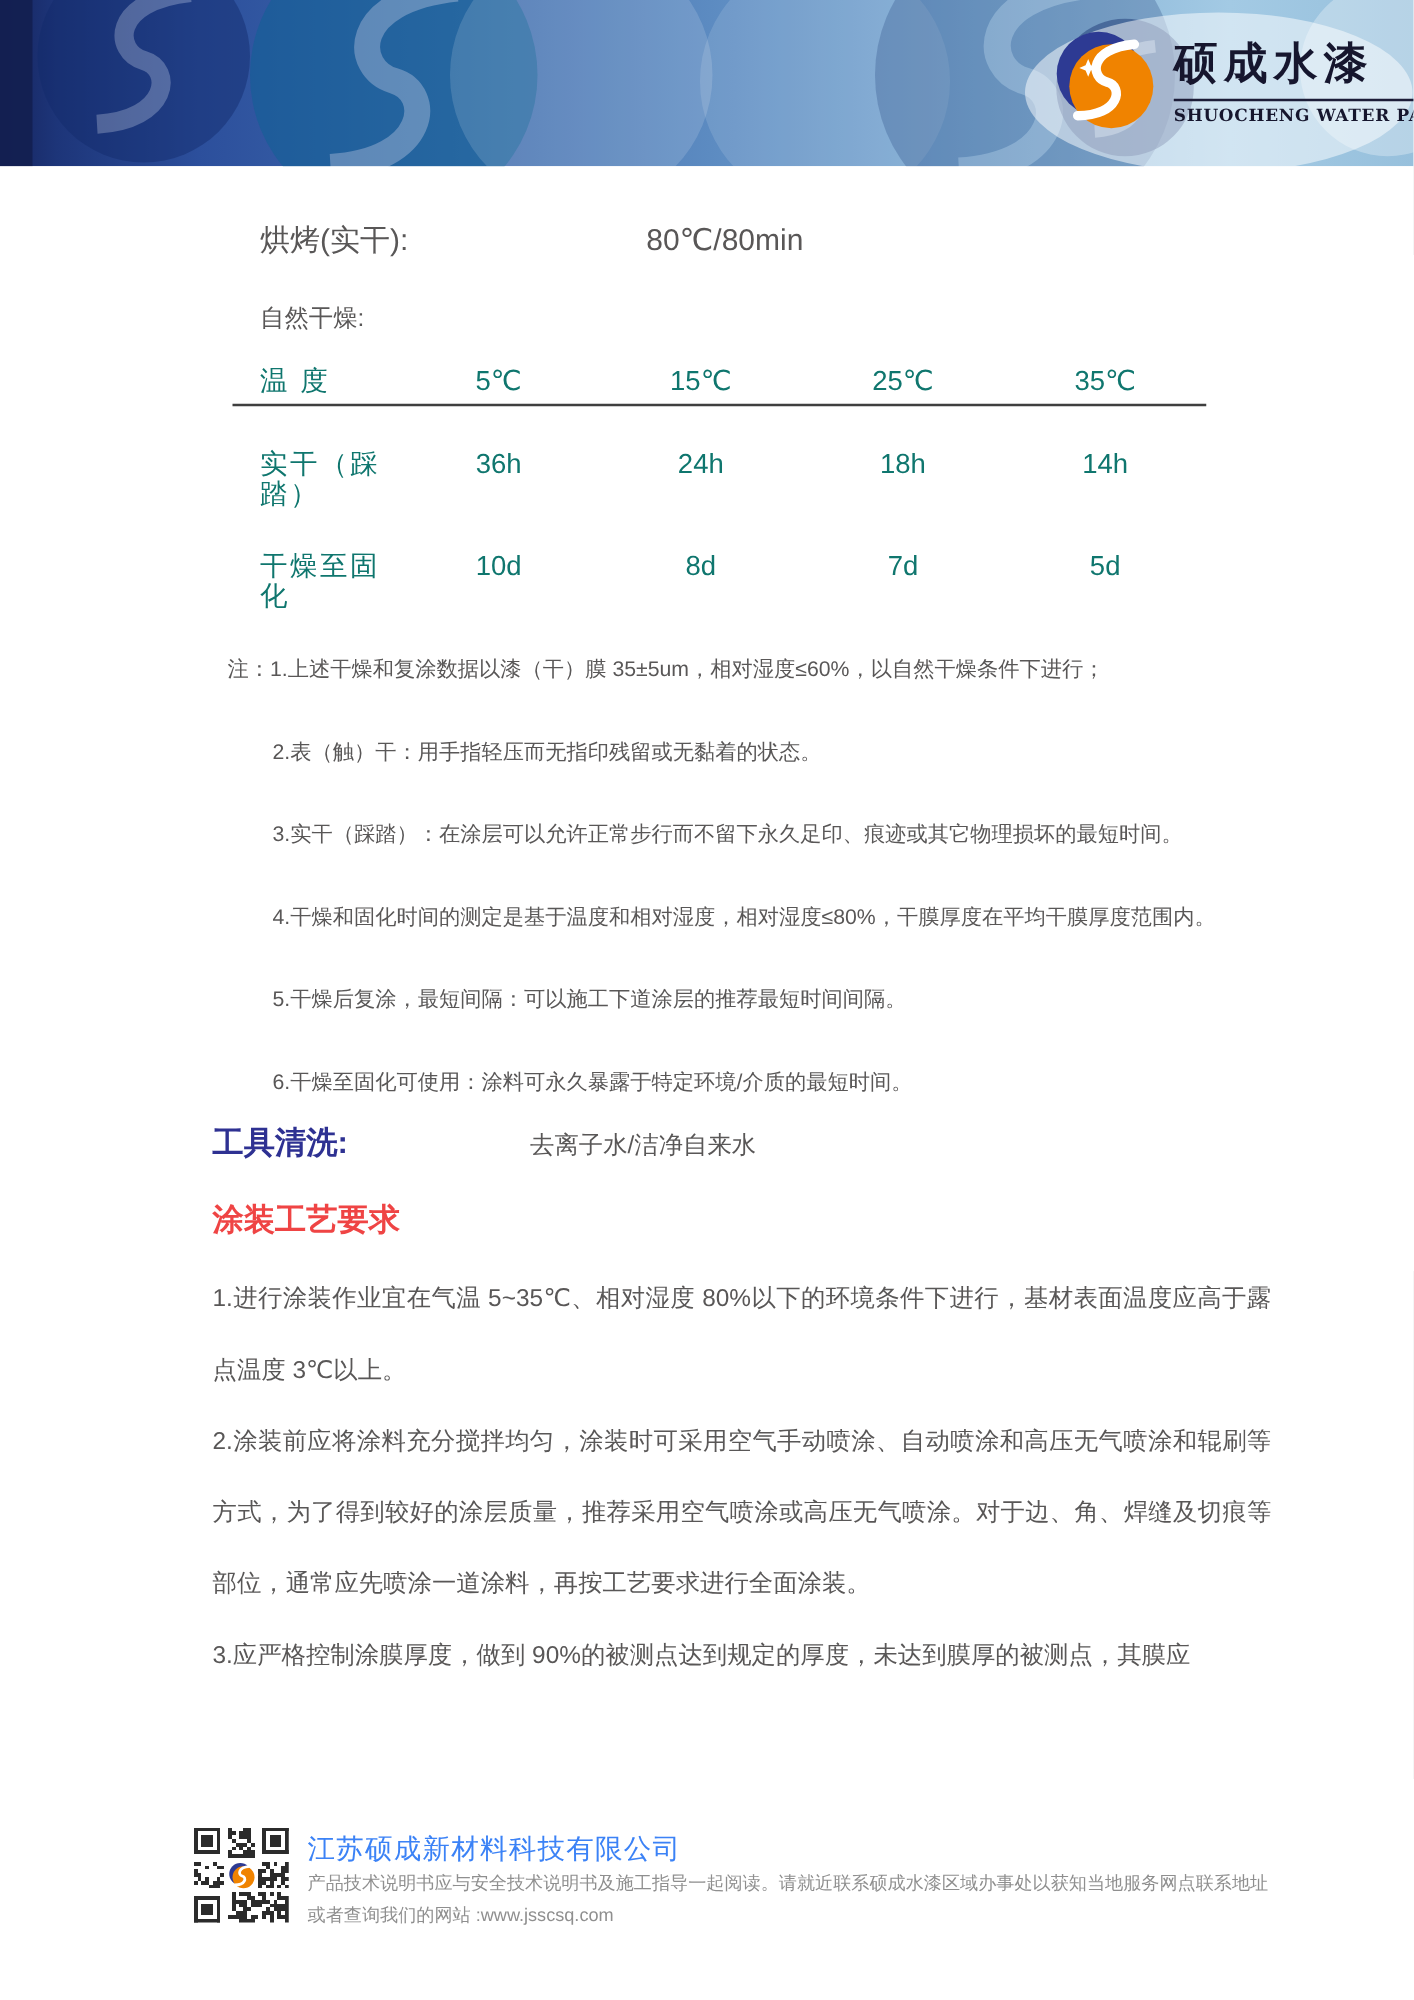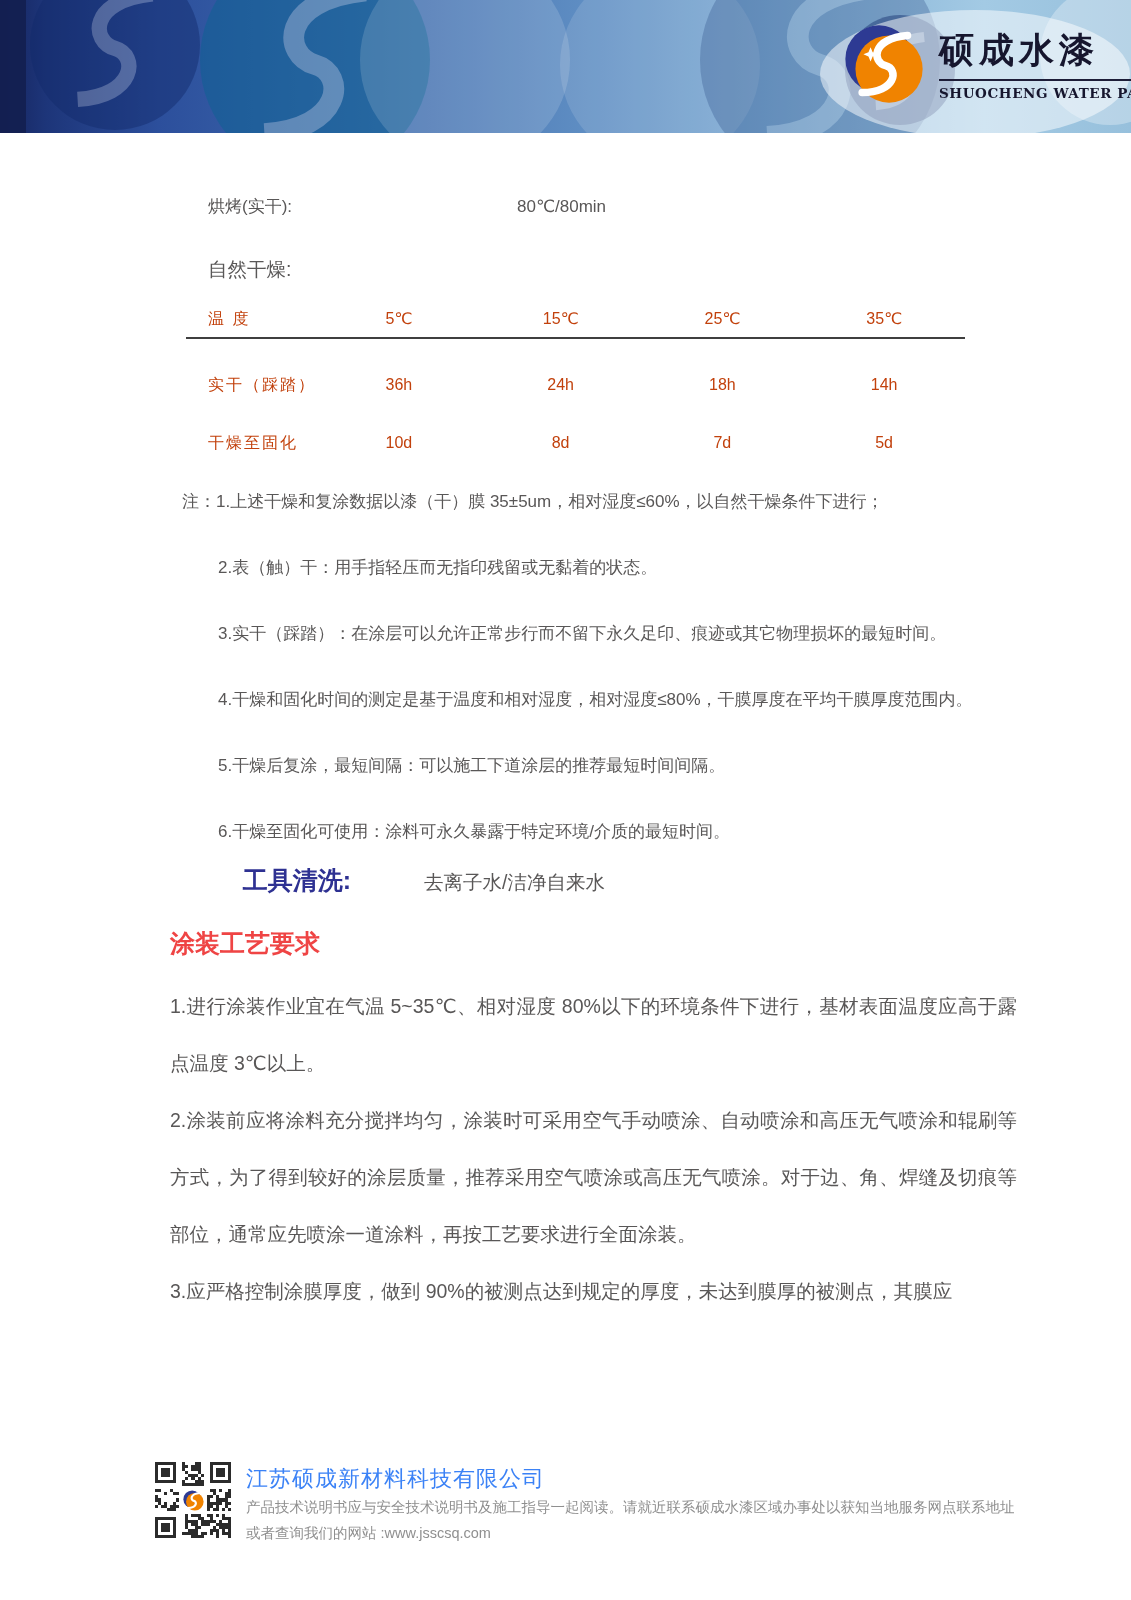--- a/index.html
+++ b/index.html
@@ -23,39 +23,39 @@
   }
   .brand-rule { height:2px; background:#1d1d38; margin:5px 0 4px; }
   .brand-en {
     font-family:"DejaVu Serif","Liberation Serif",serif;
     font-size:13.5px; font-weight:bold; color:#16162e; letter-spacing:0.6px; white-space:nowrap;
   }
 
   
   .content { padding:0 60px 0 170px; }
   .kv-row { display:flex; align-items:baseline; }
-  .kv-row.bake { margin-top:62px; font-size:17px; line-height:24px; }
+  .kv-row.bake { margin-top:48px; font-size:24px; line-height:24px; }
   .kv-row.bake .kv-label { margin-left:38px; width:309px; }
   .kv-row.natural { margin-top:38px; font-size:19.5px; line-height:24px; }
   .kv-row.natural .kv-label { margin-left:38px; }
 
-  .dry-table { margin-left:16px; margin-top:26px; width:779px; font-size:16px; color:#c2410c; }
+  .dry-table { margin-left:16px; margin-top:26px; width:779px; font-size:22px; color:#0f766e; }
   .t-row { display:grid; grid-template-columns:132px 1fr 1fr 1fr 1fr; line-height:24px; }
   .t-head { padding-bottom:6px; border-bottom:2px solid #3f3f3f; }
   .t-row .c0 { padding-left:22px; letter-spacing:2px; }
   .t-row .c1,.t-row .c2,.t-row .c3,.t-row .c4 { text-align:center; }
   .t-row.body { margin-top:34px; }
 
   .notes { margin-left:12px; margin-top:36px; font-size:17px; line-height:22px; }
   .note { margin-top:44px; white-space:nowrap; }
   .note.first { margin-top:0; display:flex; }
   .note .note-prefix { flex:0 0 auto; }
   .note.rest { padding-left:36px; }
 
-  .kv-row.tool { margin-top:22px;text-align:center; }
+  .kv-row.tool { margin-top:22px; }
   .section-label {
     font-size:25px; font-weight:bold; color:#2e3192;
     line-height:30px; width:254px; flex:0 0 auto;
   }
   .kv-row.tool .kv-value { font-size:19.5px; }
 
   .section-title { font-size:25px; font-weight:bold; color:#ef4444; line-height:30px; margin-top:32px; }
 
   .para { width:847px; font-size:19.5px; line-height:57px; text-align:justify; margin:0; }
   .para.p-first { margin-top:20px; }

